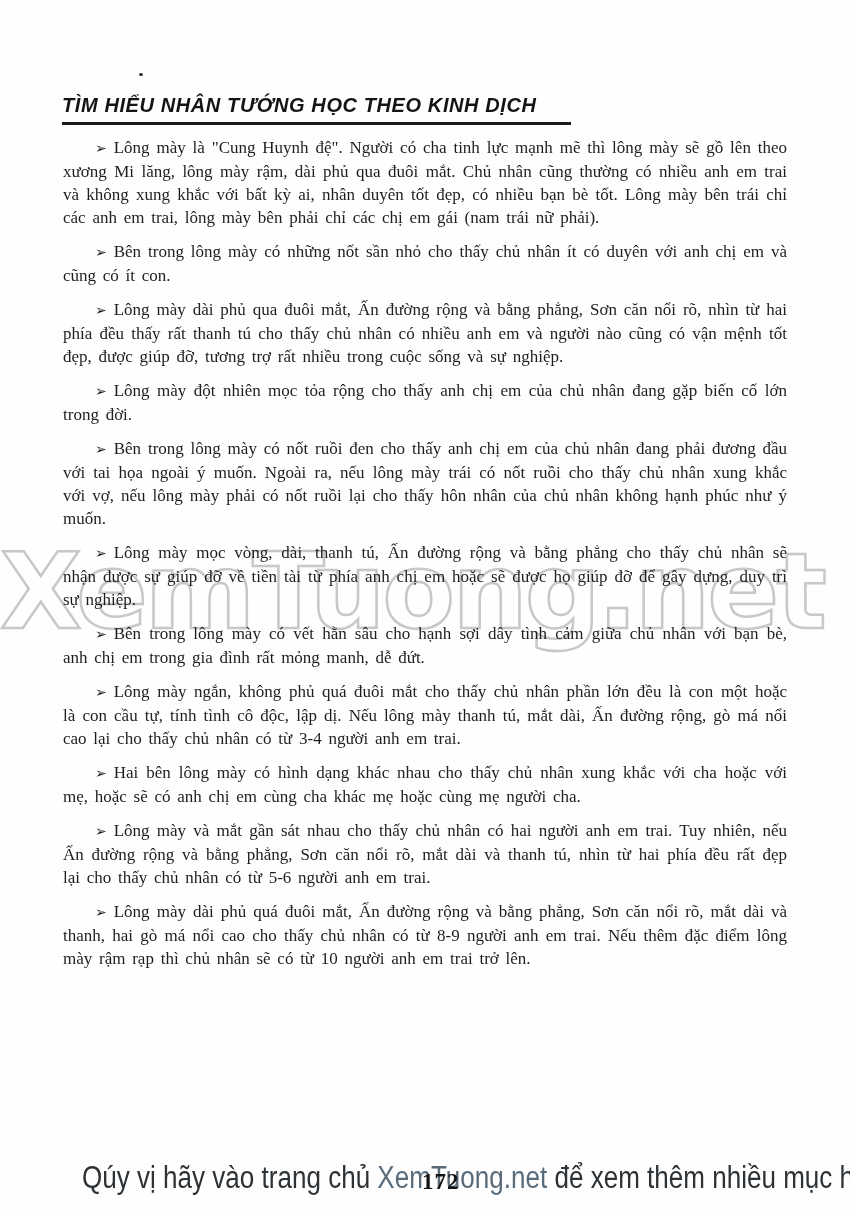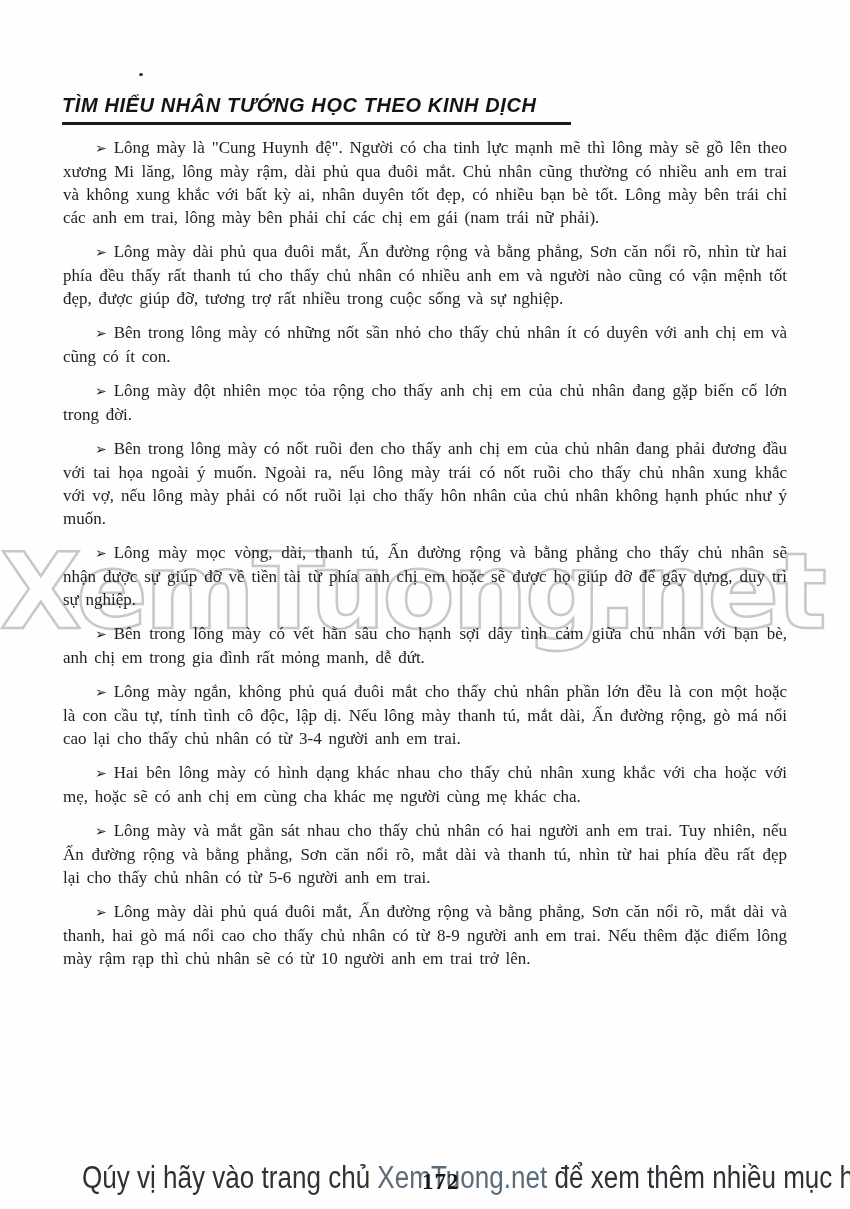--- a/index.html
+++ b/index.html
@@ -103,28 +103,28 @@
 <div class="page">
 
   <div class="artifact-dot"></div>
 
   <div class="doc-header">TÌM HIỂU NHÂN TƯỚNG HỌC THEO KINH DỊCH</div>
 
   <div class="watermark">XemTuong.net</div>
 
   <div class="content">
     <p><span class="bullet">➢</span><span>Lông mày là "Cung Huynh đệ". Người có cha tinh lực mạnh mẽ thì lông mày sẽ gồ lên theo xương Mi lăng, lông mày rậm, dài phủ qua đuôi mắt. Chủ nhân cũng thường có nhiều anh em trai và không xung khắc với bất kỳ ai, nhân duyên tốt đẹp, có nhiều bạn bè tốt. Lông mày bên trái chỉ các anh em trai, lông mày bên phải chỉ các chị em gái (nam trái nữ phải).</span></p>
+    <p><span class="bullet">➢</span><span>Bên trong lông mày có những nốt sần nhỏ cho thấy chủ nhân ít có duyên với anh chị em và cũng có ít con.</span></p>
     <p><span class="bullet">➢</span><span>Lông mày dài phủ qua đuôi mắt, Ấn đường rộng và bằng phẳng, Sơn căn nổi rõ, nhìn từ hai phía đều thấy rất thanh tú cho thấy chủ nhân có nhiều anh em và người nào cũng có vận mệnh tốt đẹp, được giúp đỡ, tương trợ rất nhiều trong cuộc sống và sự nghiệp.</span></p>
-    <p><span class="bullet">➢</span><span>Bên trong lông mày có những nốt sần nhỏ cho thấy chủ nhân ít có duyên với anh chị em và cũng có ít con.</span></p>
     <p><span class="bullet">➢</span><span>Lông mày đột nhiên mọc tỏa rộng cho thấy anh chị em của chủ nhân đang gặp biến cố lớn trong đời.</span></p>
     <p><span class="bullet">➢</span><span>Bên trong lông mày có nốt ruồi đen cho thấy anh chị em của chủ nhân đang phải đương đầu với tai họa ngoài ý muốn. Ngoài ra, nếu lông mày trái có nốt ruồi cho thấy chủ nhân xung khắc với vợ, nếu lông mày phải có nốt ruồi lại cho thấy hôn nhân của chủ nhân không hạnh phúc như ý muốn.</span></p>
     <p><span class="bullet">➢</span><span>Lông mày mọc vòng, dài, thanh tú, Ấn đường rộng và bằng phẳng cho thấy chủ nhân sẽ nhận được sự giúp đỡ về tiền tài từ phía anh chị em hoặc sẽ được họ giúp đỡ để gây dựng, duy trì sự nghiệp.</span></p>
     <p><span class="bullet">➢</span><span>Bên trong lông mày có vết hằn sâu cho hạnh sợi dây tình cảm giữa chủ nhân với bạn bè, anh chị em trong gia đình rất mỏng manh, dễ đứt.</span></p>
     <p><span class="bullet">➢</span><span>Lông mày ngắn, không phủ quá đuôi mắt cho thấy chủ nhân phần lớn đều là con một hoặc là con cầu tự, tính tình cô độc, lập dị. Nếu lông mày thanh tú, mắt dài, Ấn đường rộng, gò má nổi cao lại cho thấy chủ nhân có từ 3-4 người anh em trai.</span></p>
-    <p><span class="bullet">➢</span><span>Hai bên lông mày có hình dạng khác nhau cho thấy chủ nhân xung khắc với cha hoặc với mẹ, hoặc sẽ có anh chị em cùng cha khác mẹ người cùng mẹ khác cha.</span></p>
+    <p><span class="bullet">➢</span><span>Hai bên lông mày có hình dạng khác nhau cho thấy chủ nhân xung khắc với cha hoặc với mẹ, hoặc sẽ có anh chị em cùng cha khác mẹ hoặc cùng mẹ người cha.</span></p>
     <p><span class="bullet">➢</span><span>Lông mày và mắt gần sát nhau cho thấy chủ nhân có hai người anh em trai. Tuy nhiên, nếu Ấn đường rộng và bằng phẳng, Sơn căn nổi rõ, mắt dài và thanh tú, nhìn từ hai phía đều rất đẹp lại cho thấy chủ nhân có từ 5-6 người anh em trai.</span></p>
     <p><span class="bullet">➢</span><span>Lông mày dài phủ quá đuôi mắt, Ấn đường rộng và bằng phẳng, Sơn căn nổi rõ, mắt dài và thanh, hai gò má nổi cao cho thấy chủ nhân có từ 8-9 người anh em trai. Nếu thêm đặc điểm lông mày rậm rạp thì chủ nhân sẽ có từ 10 người anh em trai trở lên.</span></p>
   </div>
 
   <div class="footer">
     <span class="footer-inner"><span>Qúy vị hãy vào trang chủ </span><span class="footer-site">XemTuong</span><span class="footer-site">.net</span><span> để xem thêm nhiều mục hay khác</span></span>
   </div>
 
   <div class="page-number">172</div>
 

